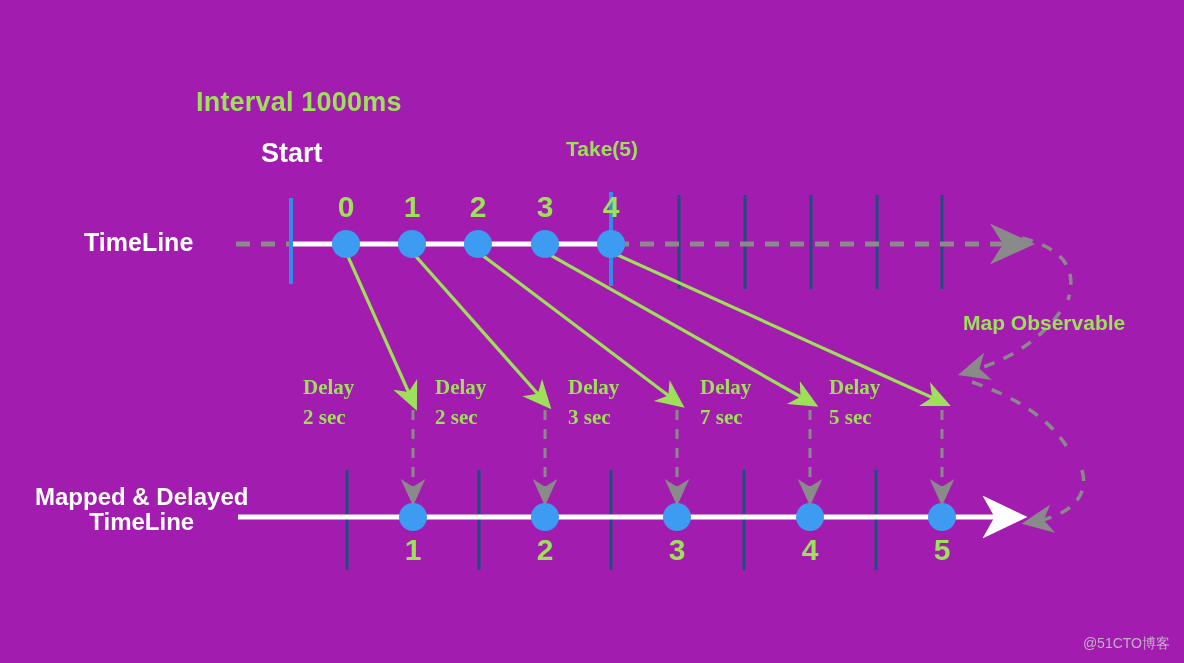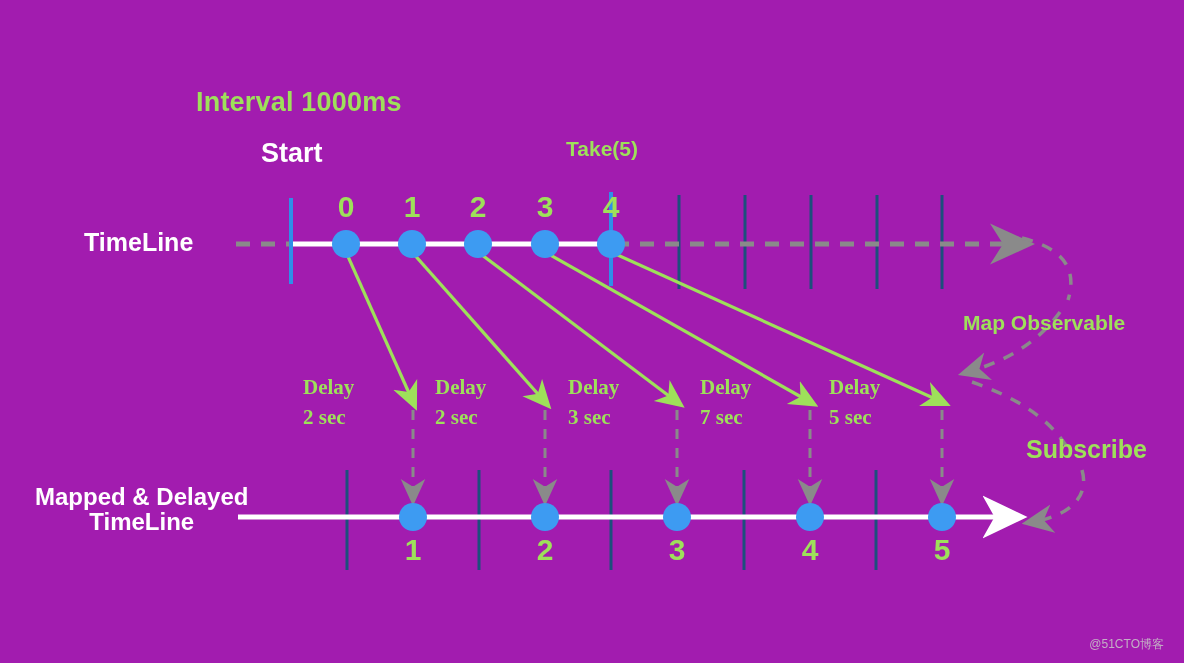--- a/index.html
+++ b/index.html
@@ -54,24 +54,24 @@
     position: absolute;
     font-size: 21px;
     font-weight: bold;
     color: #9ee05a;
     line-height: 1.45;
     white-space: nowrap;
     font-family: Liberation Serif, serif;
   }
   .watermark {
     position: absolute;
-    right: 26px;
+    right: 20px;
     bottom: 10px;
     color: #c9c9c9;
-    font-size: 12px;
+    font-size: 14px;
     font-family: "Liberation Sans", sans-serif;
     opacity: 0.85;
   }
 </style>
 </head>
 <body>
 
 <div id="stage">
 
   <svg viewBox="0 0 1184 663">
@@ -135,21 +135,20 @@
   <div class="lbl white t-start">Start</div>
   <div class="lbl green t-take">Take(5)</div>
   <div class="lbl white t-timeline">TimeLine</div>
 
   <div class="lbl white t-mapped">
     <span class="l1">Mapped &amp; Delayed</span>
     <span class="l2">TimeLine</span>
   </div>
 
   <div class="lbl green t-map-obs">Map Observable</div>
-  <div class="lbl green t-subs">Subscribe</div>
 
   <div id="html-dynamic">
       <div class="delay-lbl" style="left: 303px; top: 372px;">
         <div>Delay</div>
         <div>2 sec</div>
       </div>
       <div class="delay-lbl" style="left: 435px; top: 372px;">
         <div>Delay</div>
         <div>2 sec</div>
       </div>

